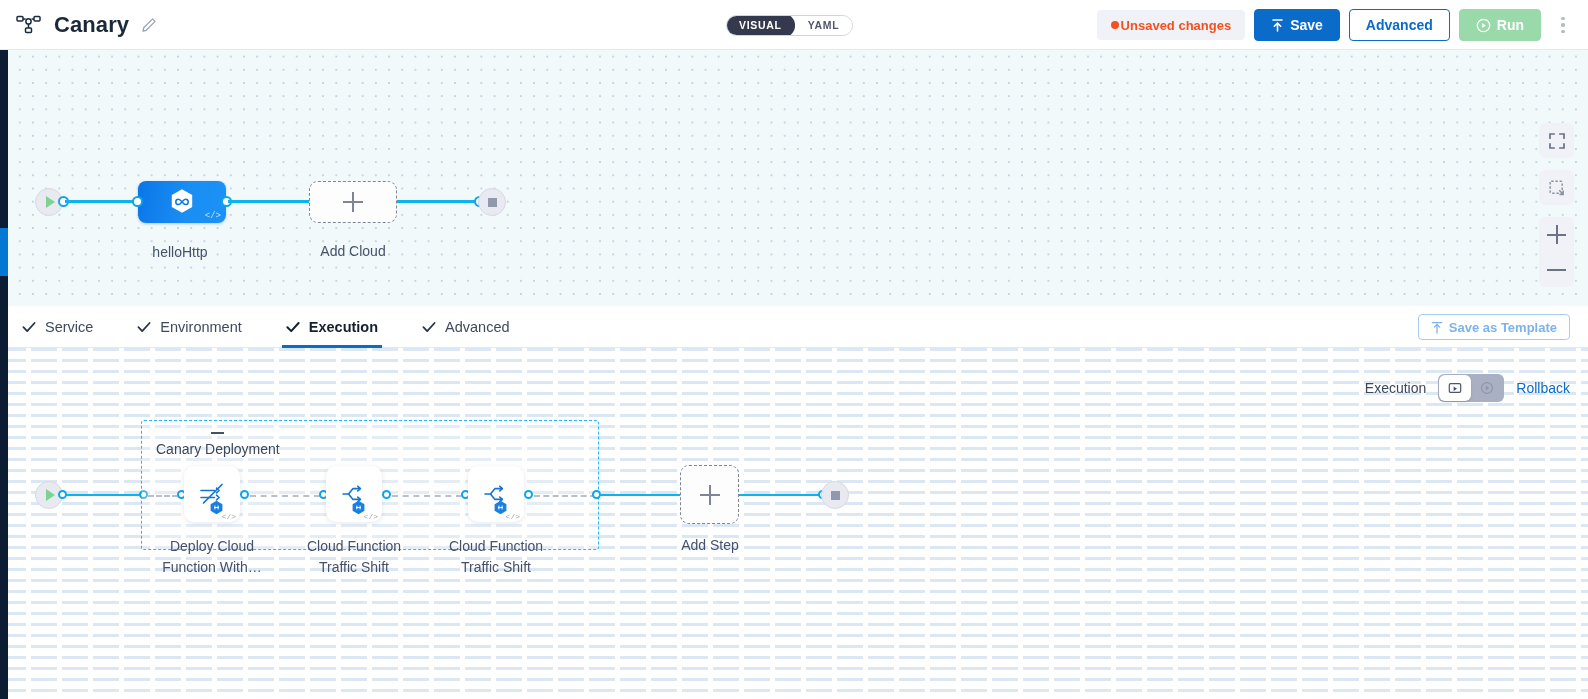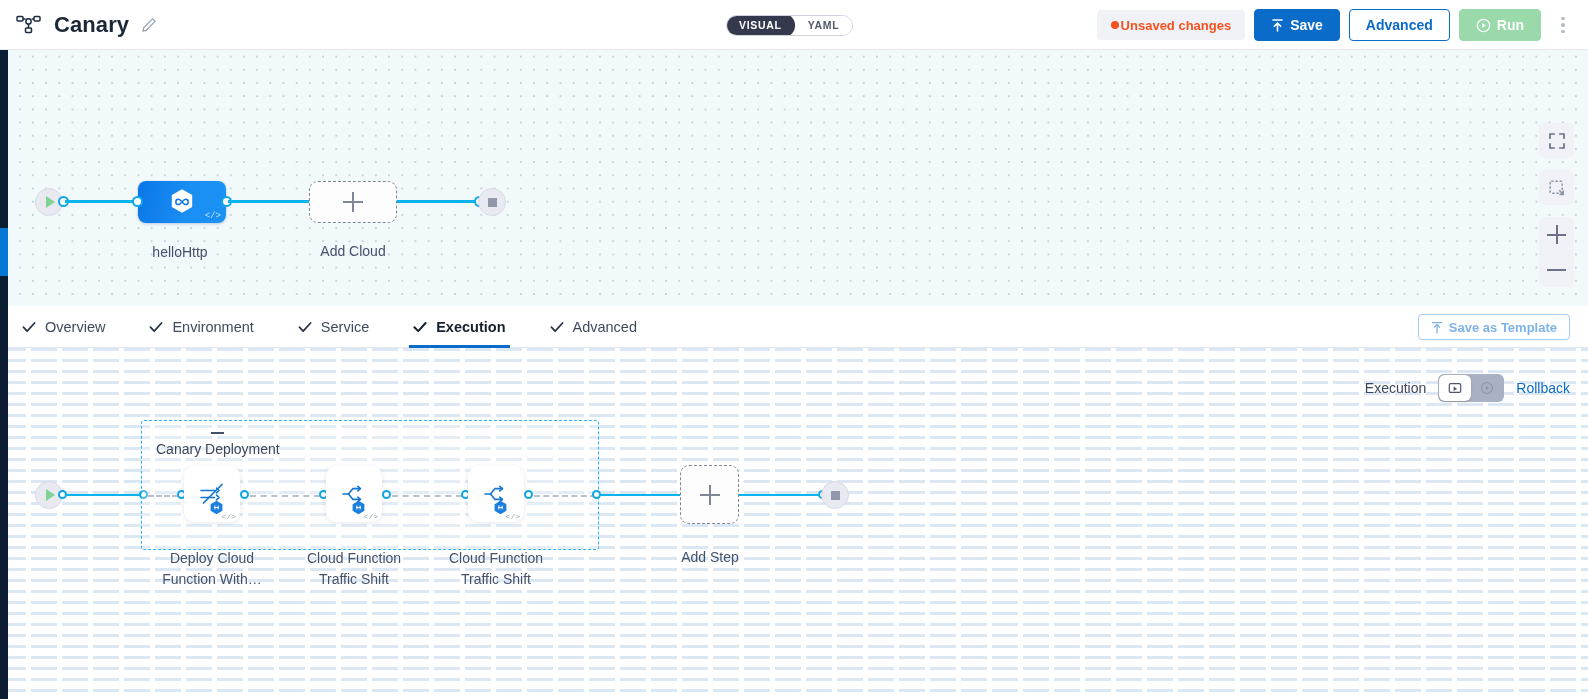--- a/index.html
+++ b/index.html
@@ -227,21 +227,21 @@
   .step-badge {
     position: absolute; left: 50%; bottom: 7px; transform: translateX(-3px);
     width: 15px; height: 15px;
   }
   .step-code {
     position: absolute; right: 4px; bottom: 1px;
     font-size: 8px; color: #9aa4b3; font-family: "Liberation Mono", monospace;
   }
   .step-label {
     position: absolute; width: 150px; text-align: center;
-    font-size: 14px; color: #45506b; line-height: 1.48; margin-top: 12px;
+    font-size: 14px; color: #45506b; line-height: 1.48;
   }
 
   
   .cv-controls { position: absolute; right: 14px; top: 73px; z-index: 8; }
   .cv-btn {
     width: 35px; height: 35px; border-radius: 6px; background: #f1f2f7;
     display: flex; align-items: center; justify-content: center; cursor: pointer;
     margin-bottom: 12px;
   }
   .cv-stack {
@@ -393,37 +393,29 @@
     </div>
   </div>
 
   <div class="tabbar">
     <div class="tab">
       <span>
         <svg class="chk" viewBox="0 0 14 12" fill="none" stroke="#263044" stroke-width="1.7" stroke-linecap="round" stroke-linejoin="round">
             <path d="M1.4 6.2l3.8 3.9L12.6 2"></path>
           </svg>
       </span>
-      <span>Overview</span>
+      <span>Service</span>
     </div>
     <div class="tab">
       <span>
         <svg class="chk" viewBox="0 0 14 12" fill="none" stroke="#263044" stroke-width="1.7" stroke-linecap="round" stroke-linejoin="round">
             <path d="M1.4 6.2l3.8 3.9L12.6 2"></path>
           </svg>
       </span>
       <span>Environment</span>
-    </div>
-    <div class="tab">
-      <span>
-        <svg class="chk" viewBox="0 0 14 12" fill="none" stroke="#263044" stroke-width="1.7" stroke-linecap="round" stroke-linejoin="round">
-            <path d="M1.4 6.2l3.8 3.9L12.6 2"></path>
-          </svg>
-      </span>
-      <span>Service</span>
     </div>
     <div class="tab active">
       <span>
         <svg class="chk" viewBox="0 0 14 12" fill="none" stroke="#15202f" stroke-width="2" stroke-linecap="round" stroke-linejoin="round">
             <path d="M1.4 6.2l3.8 3.9L12.6 2"></path>
           </svg>
       </span>
       <span>Execution</span>
     </div>
     <div class="tab">

